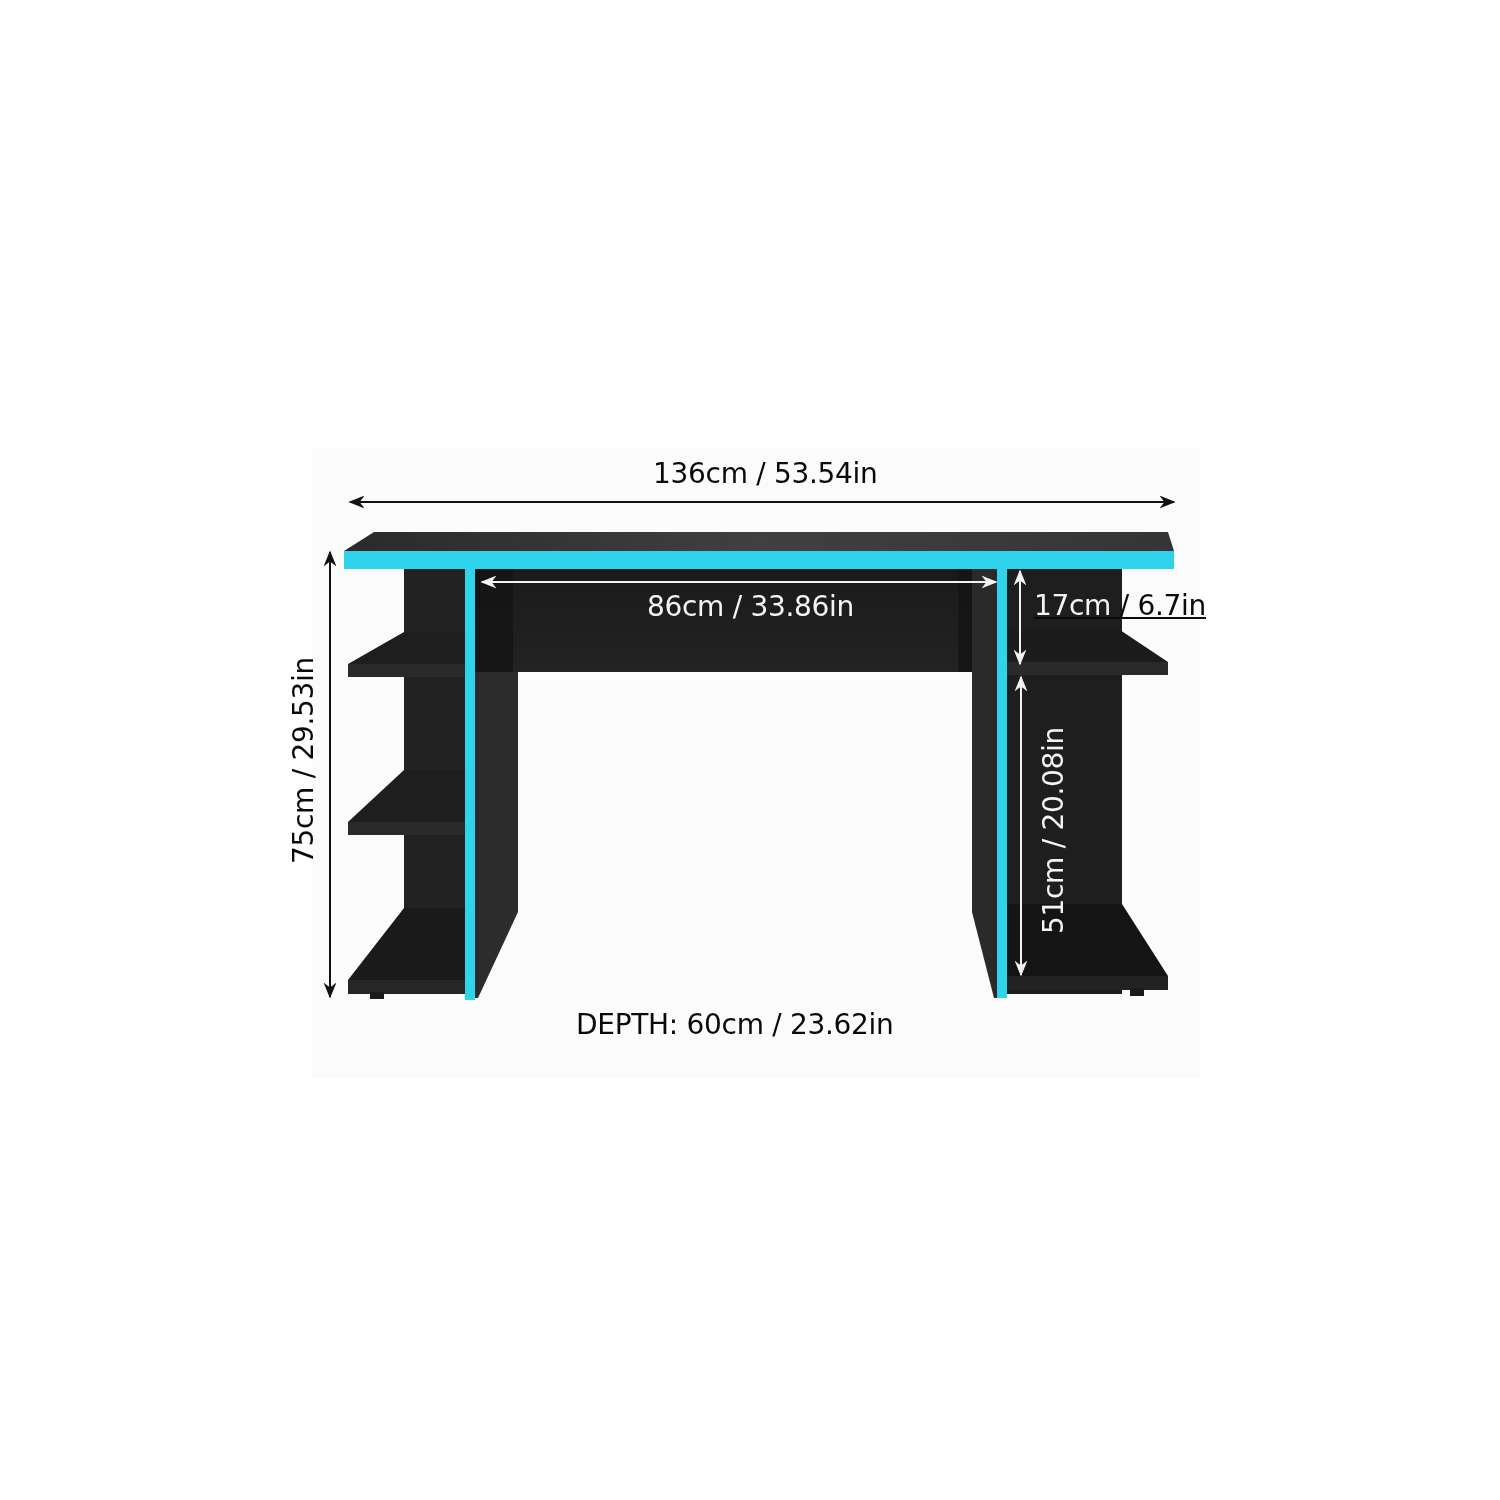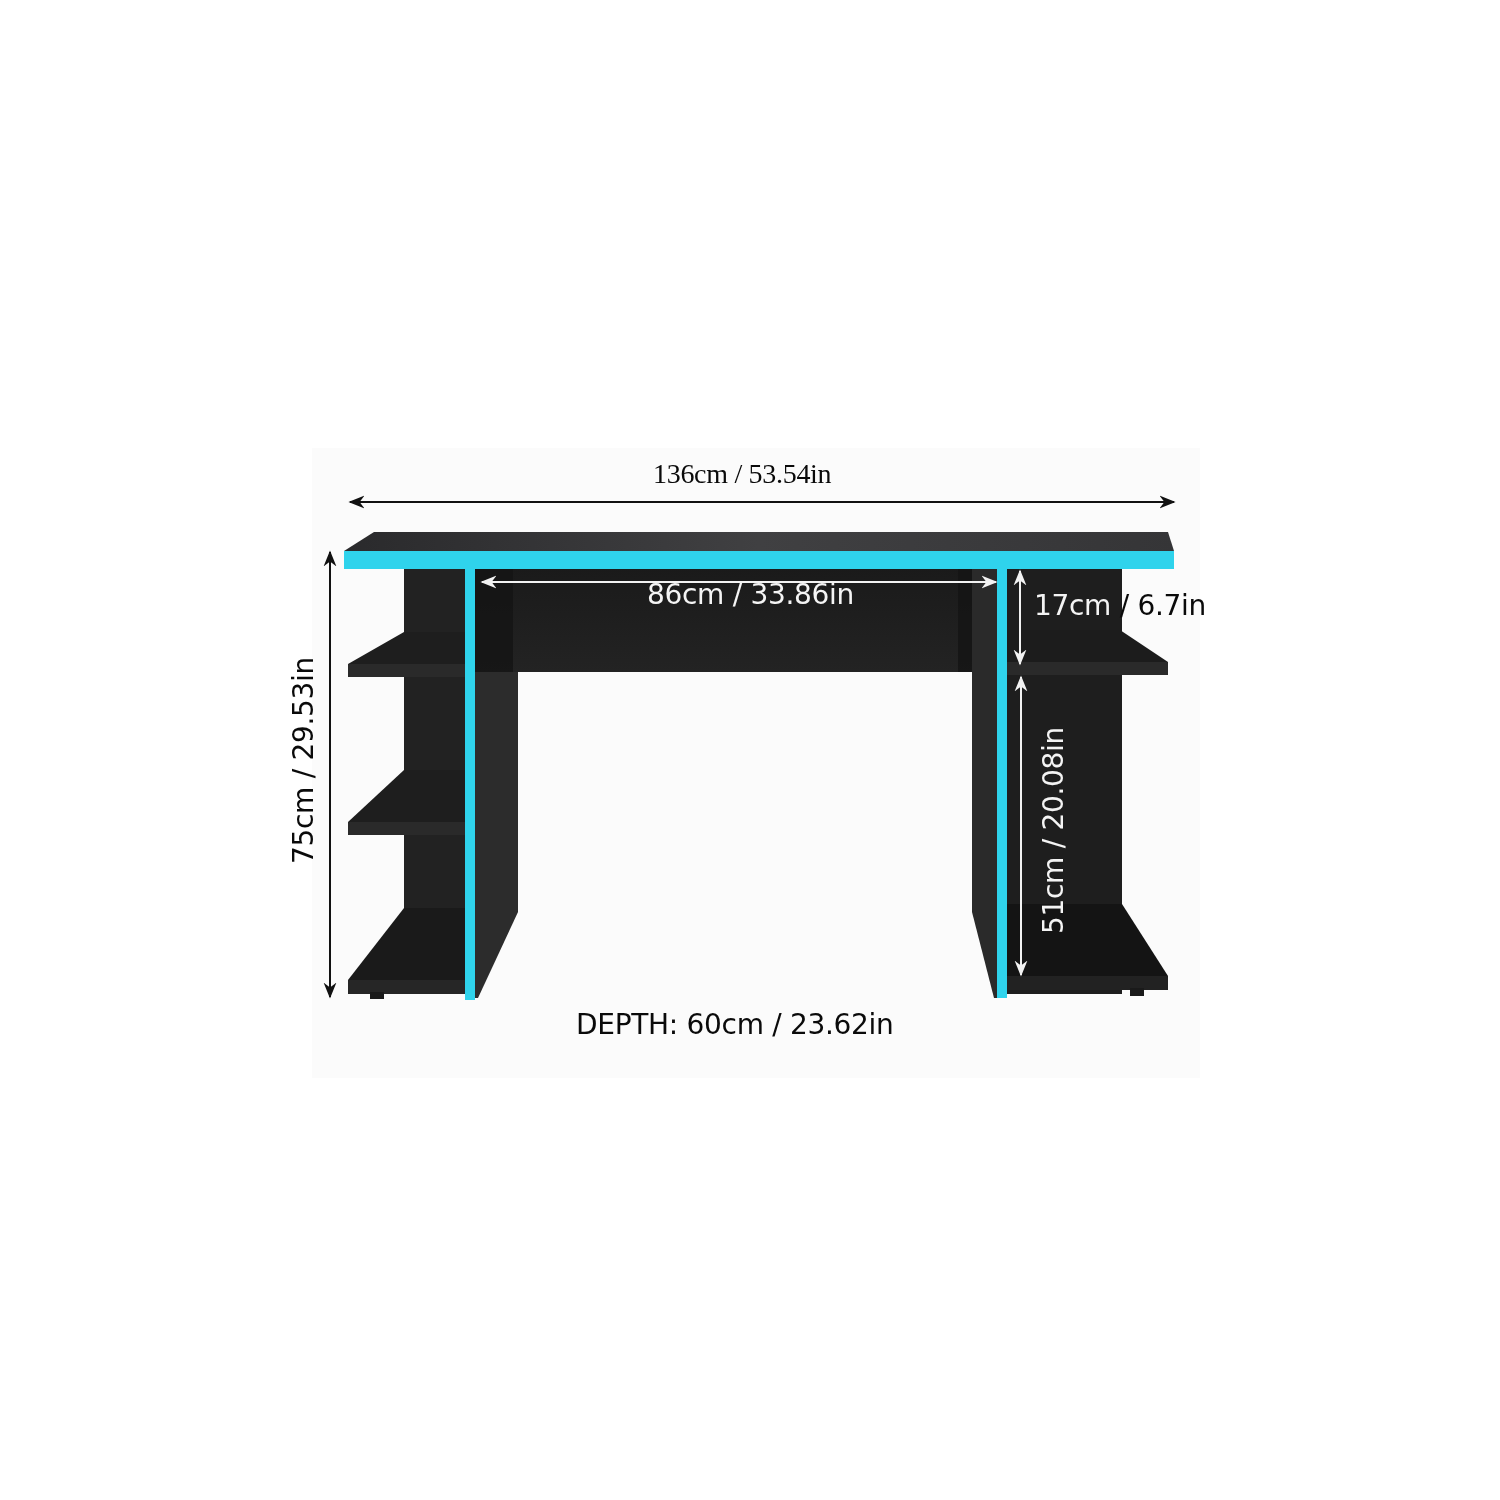--- a/index.html
+++ b/index.html
@@ -119,25 +119,25 @@
 
   <line x1="330" y1="552" x2="330" y2="997" stroke="#111111" stroke-width="2" marker-start="url(#ahDark)" marker-end="url(#ahDark)"></line>
 
   <line x1="482" y1="582" x2="996" y2="582" stroke="#f2f2f2" stroke-width="2" marker-start="url(#ahLight)" marker-end="url(#ahLight)"></line>
 
   <line x1="1020" y1="571" x2="1020" y2="664" stroke="#f2f2f2" stroke-width="2" marker-start="url(#ahLight)" marker-end="url(#ahLight)"></line>
 
   <line x1="1021" y1="677" x2="1021" y2="975" stroke="#f2f2f2" stroke-width="2" marker-start="url(#ahLight)" marker-end="url(#ahLight)"></line>
 </svg>
 
-<div class="label dark" style="left:653px; top:460px;font-family:Liberation Serif, serif;">136cm / 53.54in</div>
+<div class="label dark" style="left:653px; top:460px;">136cm / 53.54in</div>
 
-<div class="label light" style="left:647px; top:581px;">86cm / 33.86in</div>
+<div class="label light" style="left:647px; top:593px;">86cm / 33.86in</div>
 
 <div class="label dark" style="left:1034px; top:592px;">
-  <span style="background: linear-gradient(to right, transparent 0, transparent 0); -webkit-background-clip: text;"><span style="color: rgb(244, 244, 244);">17cm</span><span style="color: rgb(10, 10, 10);"> / 6.7in</span></span>
+  <span style="background: linear-gradient(to right, transparent 0, transparent 0); text-decoration: underline; -webkit-background-clip: text;"><span style="color: rgb(244, 244, 244);">17cm</span><span style="color: rgb(10, 10, 10);"> / 6.7in</span></span>
 </div>
 
 <div class="label dark vertical" style="left:290px; top:864px;">75cm / 29.53in</div>
 
 <div class="label light vertical" style="left:1040px; top:934px;">51cm / 20.08in</div>
 
 <div class="label dark" style="left:576px; top:1011px;">DEPTH: 60cm / 23.62in</div>
 
 </body></html>

